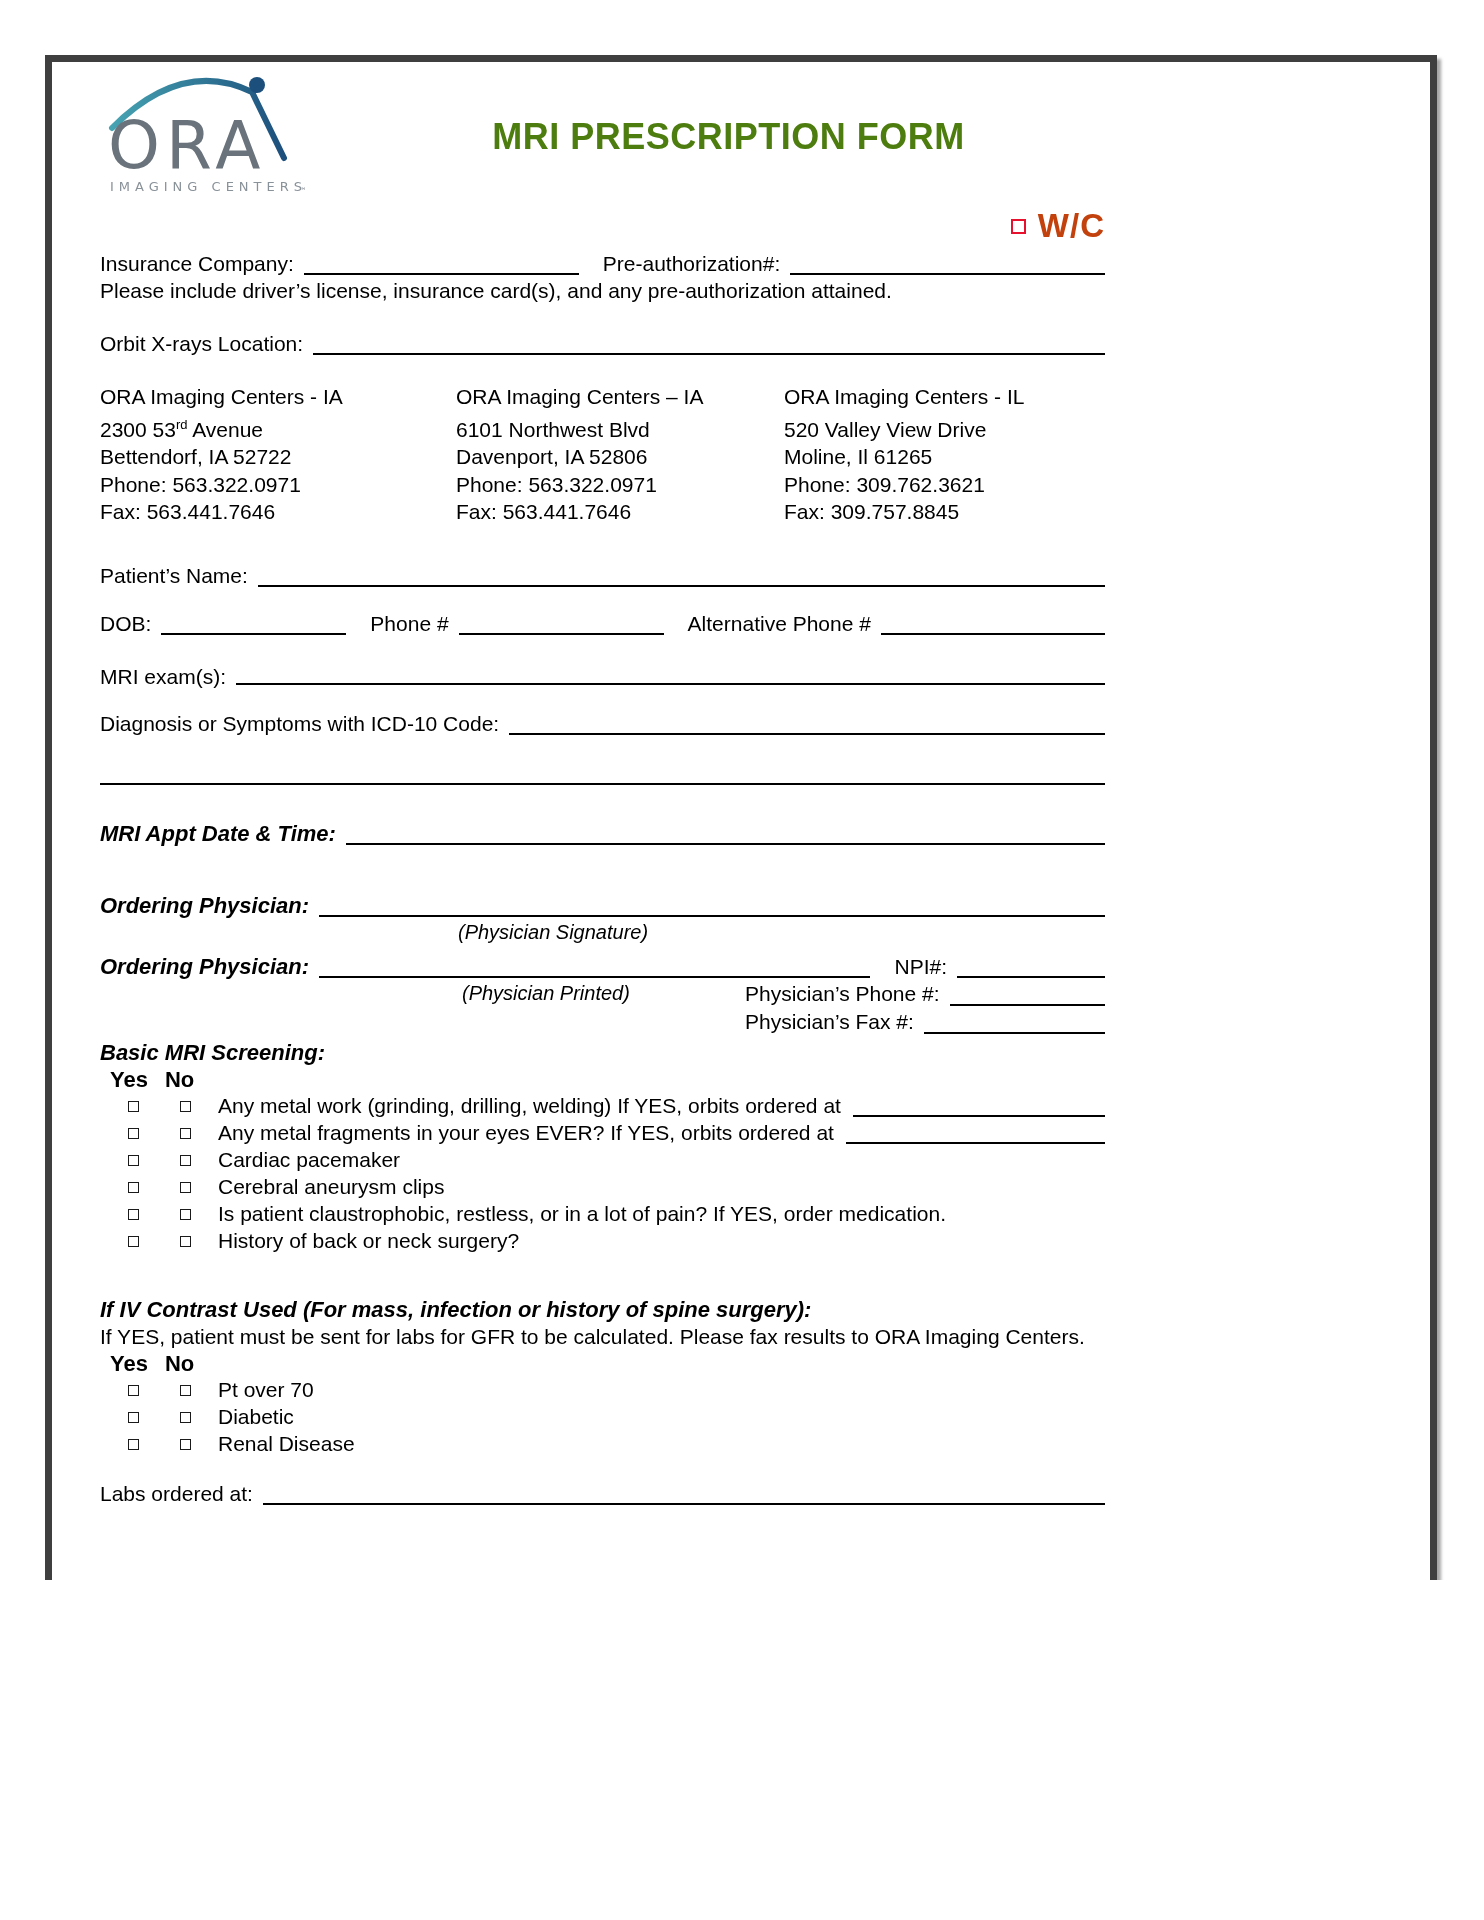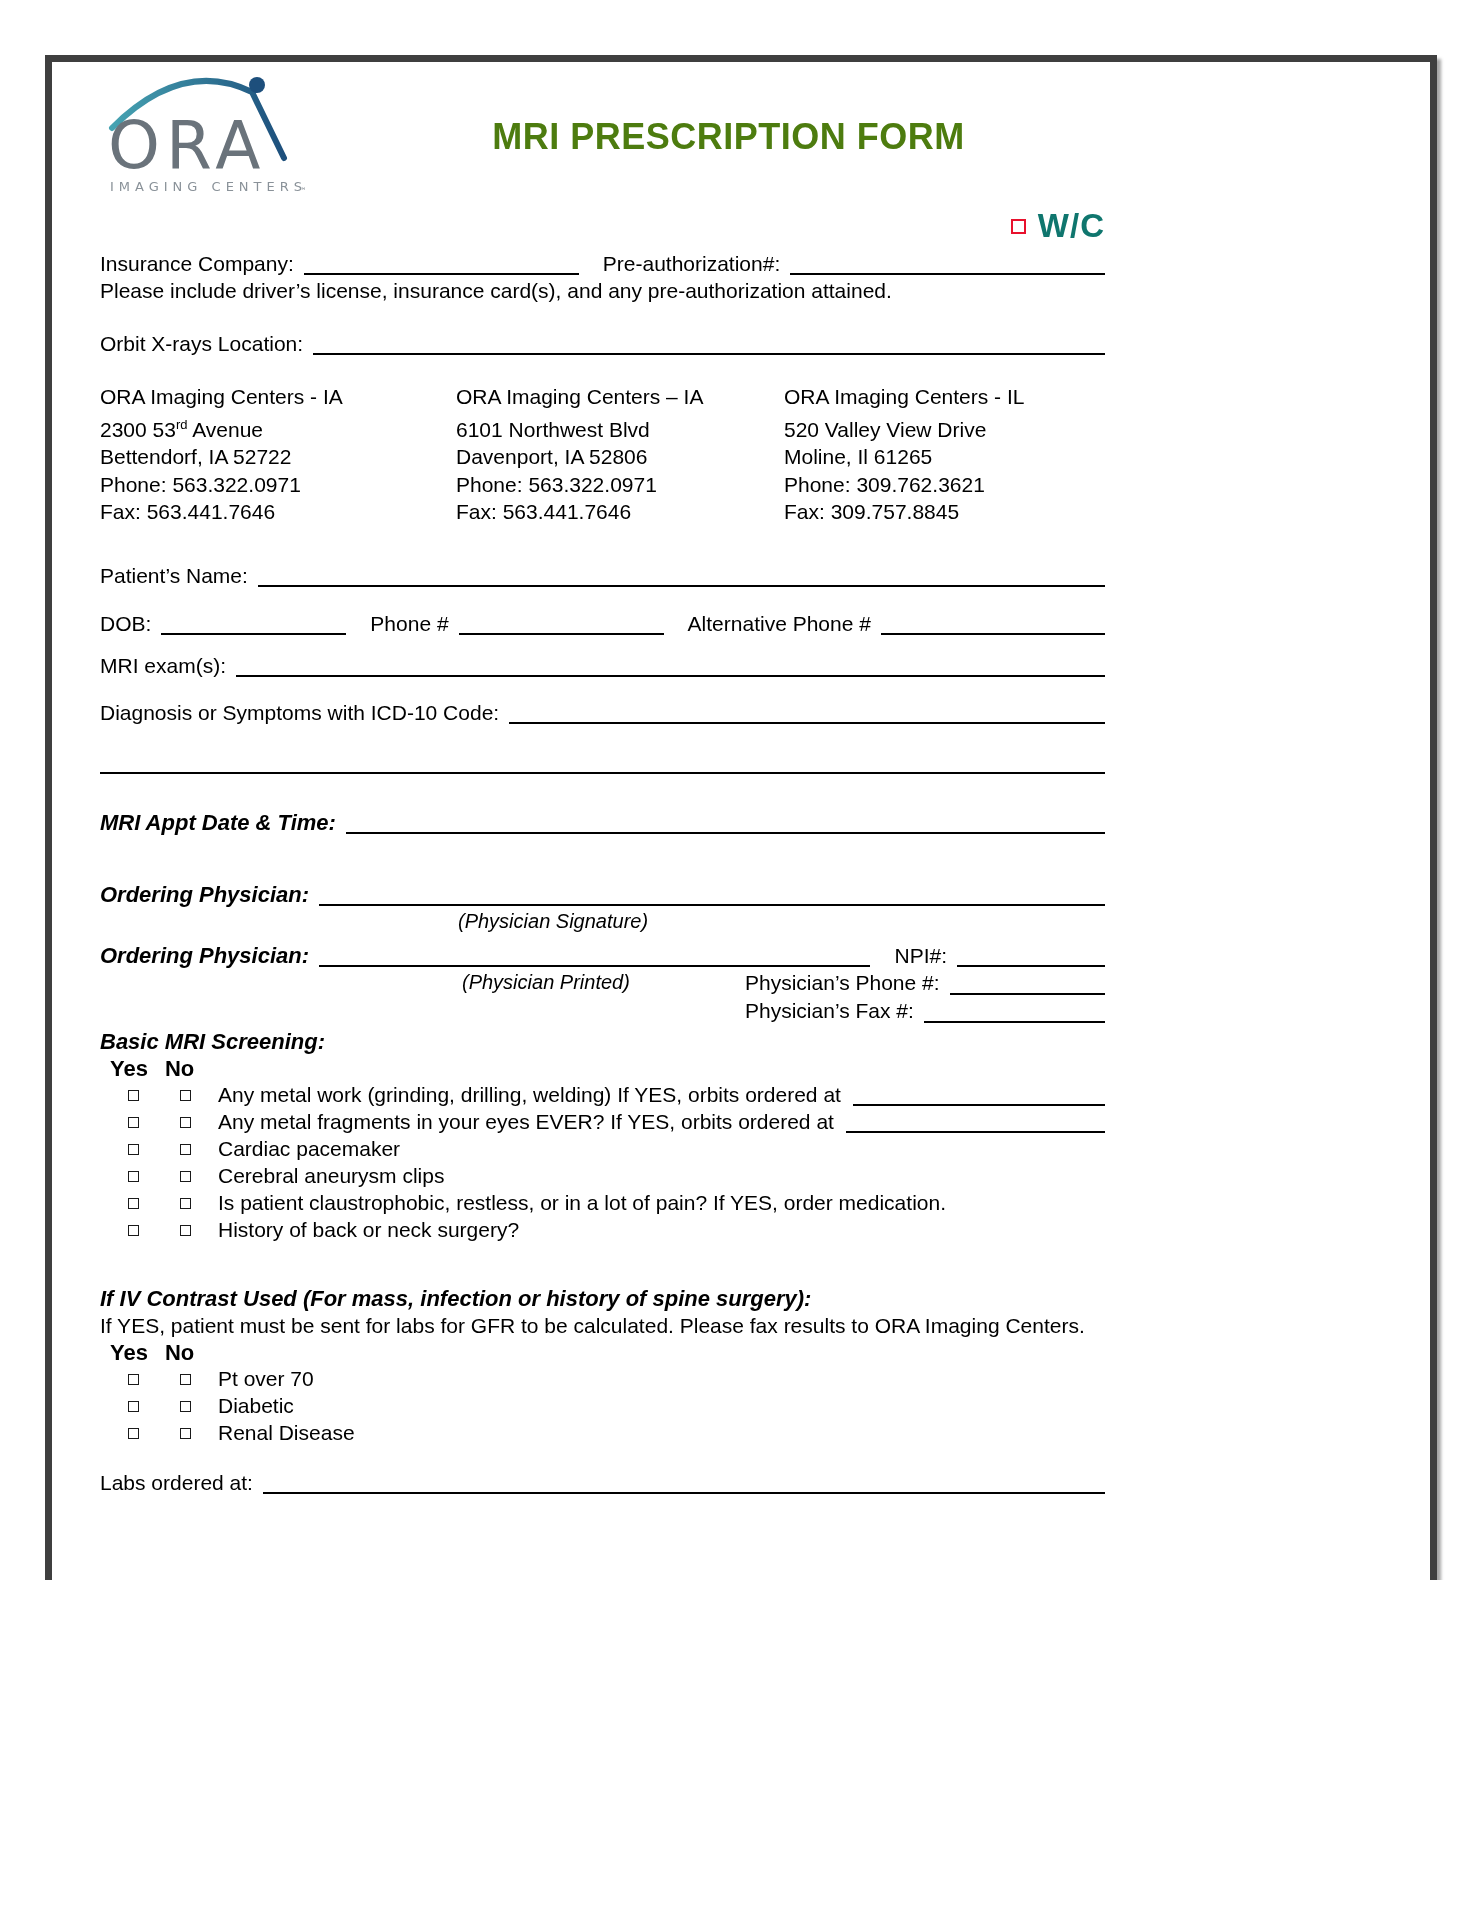--- a/index.html
+++ b/index.html
@@ -12,21 +12,21 @@
     background:#fff; display:flex; flex-direction:column;
     padding:10px 325px 22px 48px;
   }
   
   .header { display:flex; align-items:flex-start; height:132px; }
   .logo { flex:0 0 252px; }
   .title-wrap { flex:1; text-align:center; padding-top:44px; }
   .title { font-size:36px; font-weight:bold; letter-spacing:0.5px; color:#4d7c0f; }
   .wc-row { display:flex; justify-content:flex-end; align-items:center; height:40px; margin-top:2px; }
   .wc-box { width:15px; height:15px; border:2px solid #e8112d; display:inline-block; margin-right:12px; }
-  .wc-label { color:#0f766e; font-size:33px; font-weight:bold; letter-spacing:1px; }
+  .wc-label { color:#c2410c; font-size:33px; font-weight:bold; letter-spacing:1px; }
   
   .form-row { display:flex; align-items:flex-end; font-size:21px; line-height:27px; white-space:nowrap; }
   .line { border-bottom:2px solid #000; height:20px; flex:1 1 auto; margin-left:10px; margin-bottom:2px; }
   .line.fixed { flex:0 0 auto; }
   .gap { margin-left:24px; }
   .bi { font-weight:bold; font-style:italic; font-size:22px; }
   .cap { font-style:italic; font-size:20px; line-height:26px; }
   .note { font-size:21px; line-height:27px; }
   
   .locations { display:flex; margin-top:26px; font-size:21px; line-height:27.5px; }
@@ -46,21 +46,21 @@
   .cb-yes { margin-left:28px; } .cb-no { margin-left:41px; }
   .scr-text { margin-left:27px; white-space:nowrap; }
   .scr-line { border-bottom:2px solid #000; height:18px; flex:1 1 auto; margin-left:12px; align-self:flex-end; margin-bottom:3px; }
   
   .form-no { margin-top:auto; text-align:right; font-size:17px; }
   
   .mt-ins { margin-top:4px; }
   .mt-orbit { margin-top:26px; }
   .mt-patient { margin-top:36px; }
   .mt-dob { margin-top:21px; }
-  .mt-exams { margin-top:15px; }
+  .mt-exams { margin-top:26px;align-items:center; }
   .mt-diag { margin-top:20px; }
   .mt-cont { margin-top:28px; }
   .mt-appt { margin-top:33px; }
   .mt-sig { margin-top:45px; }
   .mt-printed { margin-top:8px; }
   .mt-scr { margin-top:4px; }
   .mt-contrast { margin-top:42px; }
   .mt-labs { margin-top:22px; }
 </style>
 </head>

